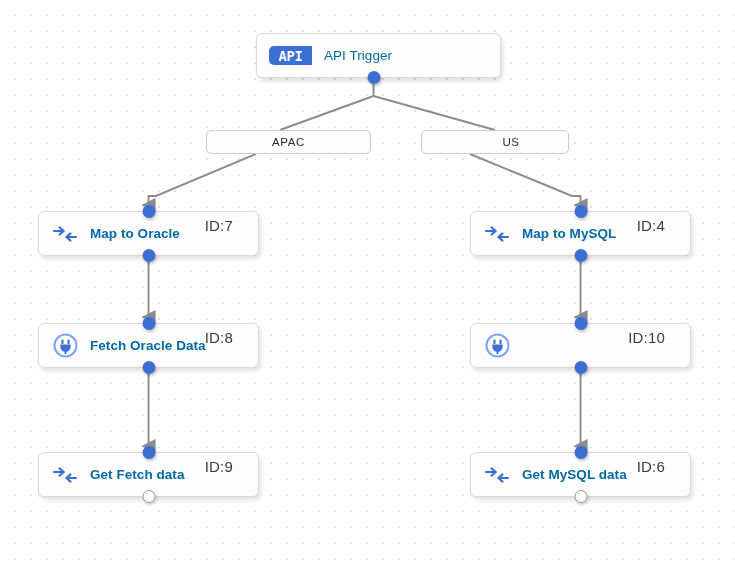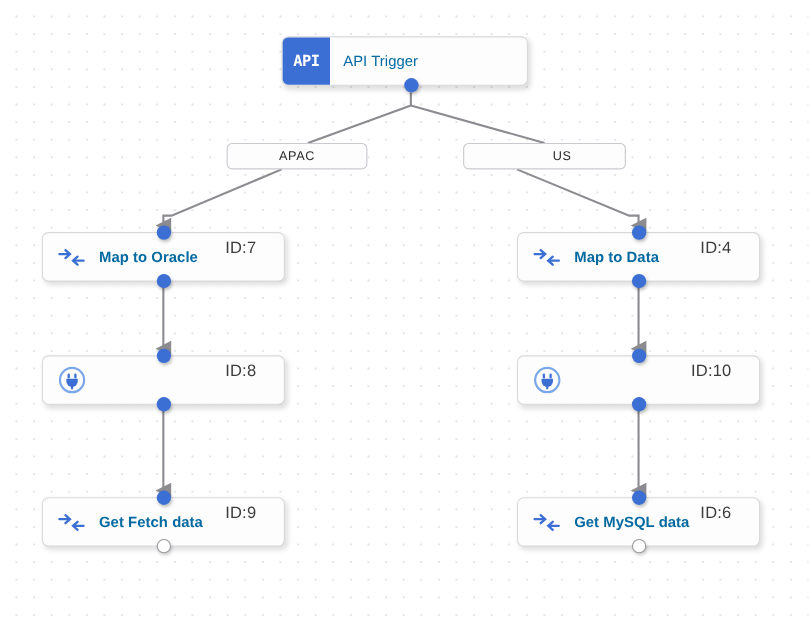--- a/index.html
+++ b/index.html
@@ -62,23 +62,23 @@
     font-size: 15px;
     font-weight: normal;
     color: #3c3c3c;
     letter-spacing: 0.2px;
   }
 
   
   #trigger-node {
     left: 256px;
     top: 33px;
-    width: 224px;
+    width: 245px;
     height: 45px;
-    padding: 0;
+    padding: 12px;
   }
 
   .api-badge {
     width: 43px;
     height: 100%;
     background: #3b6fd4;
     border-radius: 5px 0 0 5px;
     display: flex;
     align-items: center;
     justify-content: center;
@@ -155,21 +155,21 @@
     border-radius: 5px;
     display: flex;
     align-items: center;
     justify-content: center;
     font-size: 11.5px;
     color: #2b2b2b;
     letter-spacing: 0.6px;
     z-index: 4;
   }
 
-  #pill-apac { left: 206px; top: 130px; width: 128px; }
+  #pill-apac { left: 206px; top: 130px; width: 165px; }
   #pill-us   { left: 421px; top: 130px; width: 148px; padding-left: 32px; }
 
   
   #node-map-oracle   { left: 38px;  top: 211px; }
   #node-fetch-oracle { left: 38px;  top: 323px; }
   #node-get-oracle   { left: 38px;  top: 452px; }
 
   #node-map-mysql    { left: 470px; top: 211px; }
   #node-fetch-mysql  { left: 470px; top: 323px; }
   #node-get-mysql    { left: 470px; top: 452px; }
@@ -249,20 +249,21 @@
       <svg width="25" height="25" viewBox="0 0 25 25">
         <circle cx="12.5" cy="12.5" r="11" fill="none" stroke="#7aa7e8" stroke-width="2"></circle>
         <g fill="#3b6fd4">
           <rect x="8.4" y="6.6" width="2.1" height="4.6" rx="1"></rect>
           <rect x="14.5" y="6.6" width="2.1" height="4.6" rx="1"></rect>
           <path d="M 7.3 11.4 L 17.7 11.4 L 17.7 13.6 A 5.2 5.2 0 0 1 12.5 18.8 A 5.2 5.2 0 0 1 7.3 13.6 Z"></path>
           <rect x="11.5" y="17.6" width="2" height="3.4" rx="1"></rect>
         </g>
       </svg>
     </span>
+    <span class="node-label">Fetch Oracle Data</span>
     <span class="node-id">ID:8</span>
     <div class="port port-out port-filled"></div>
   </div>
 
   <div class="node step-node" id="node-get-oracle">
     <div class="port port-in port-filled"></div>
     <span class="node-icon">
       <svg width="26" height="18" viewBox="0 0 26 18">
         <g stroke="#3b6fd4" stroke-width="2.1" fill="none" stroke-linecap="round">
           <path d="M 2 6 L 11 6"></path>
@@ -282,21 +283,21 @@
     <span class="node-icon">
       <svg width="26" height="18" viewBox="0 0 26 18">
         <g stroke="#3b6fd4" stroke-width="2.1" fill="none" stroke-linecap="round">
           <path d="M 2 6 L 11 6"></path>
           <path d="M 7.5 2.4 L 11.6 6 L 7.5 9.6"></path>
           <path d="M 24 12 L 15 12"></path>
           <path d="M 18.5 8.4 L 14.4 12 L 18.5 15.6"></path>
         </g>
       </svg>
     </span>
-    <span class="node-label">Map to Data</span>
+    <span class="node-label">Map to MySQL</span>
     <span class="node-id">ID:4</span>
     <div class="port port-out port-filled"></div>
   </div>
 
   <div class="node step-node" id="node-fetch-mysql">
     <div class="port port-in port-filled"></div>
     <span class="node-icon">
       <svg width="25" height="25" viewBox="0 0 25 25">
         <circle cx="12.5" cy="12.5" r="11" fill="none" stroke="#7aa7e8" stroke-width="2"></circle>
         <g fill="#3b6fd4">

